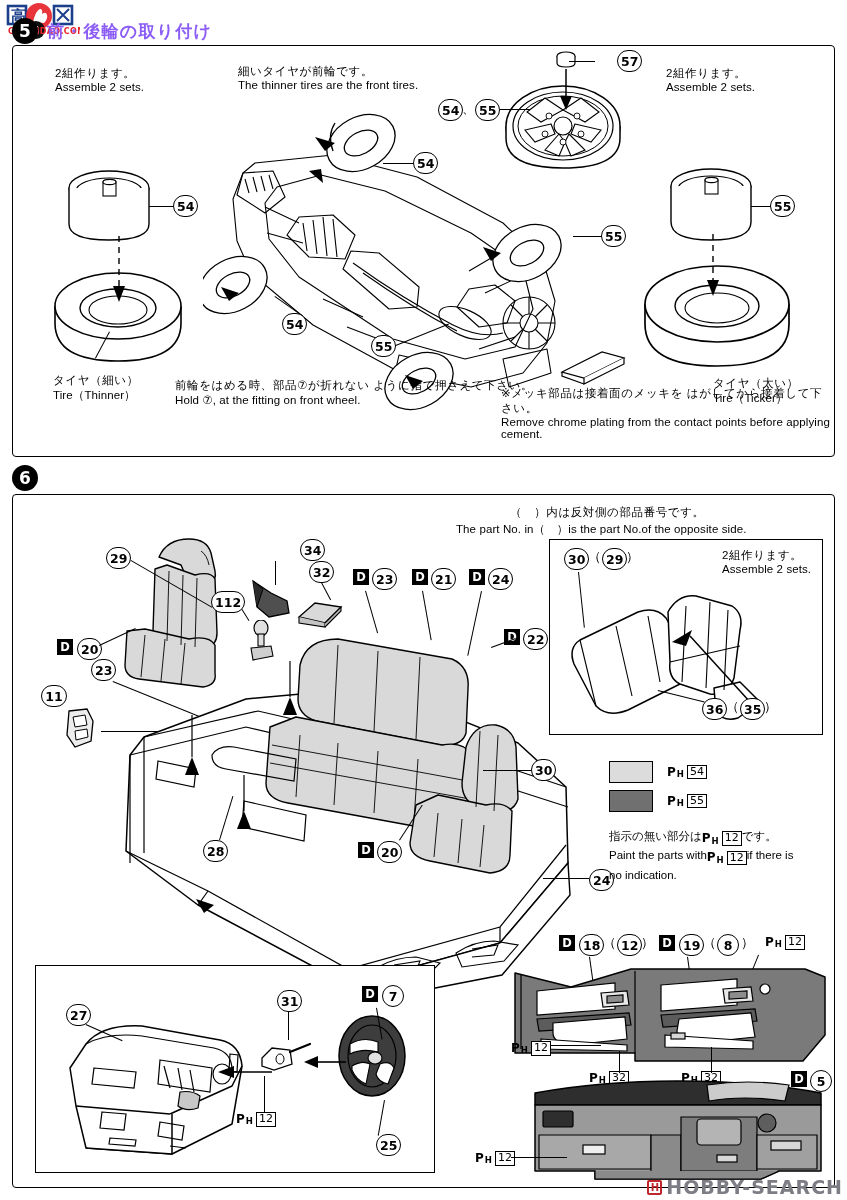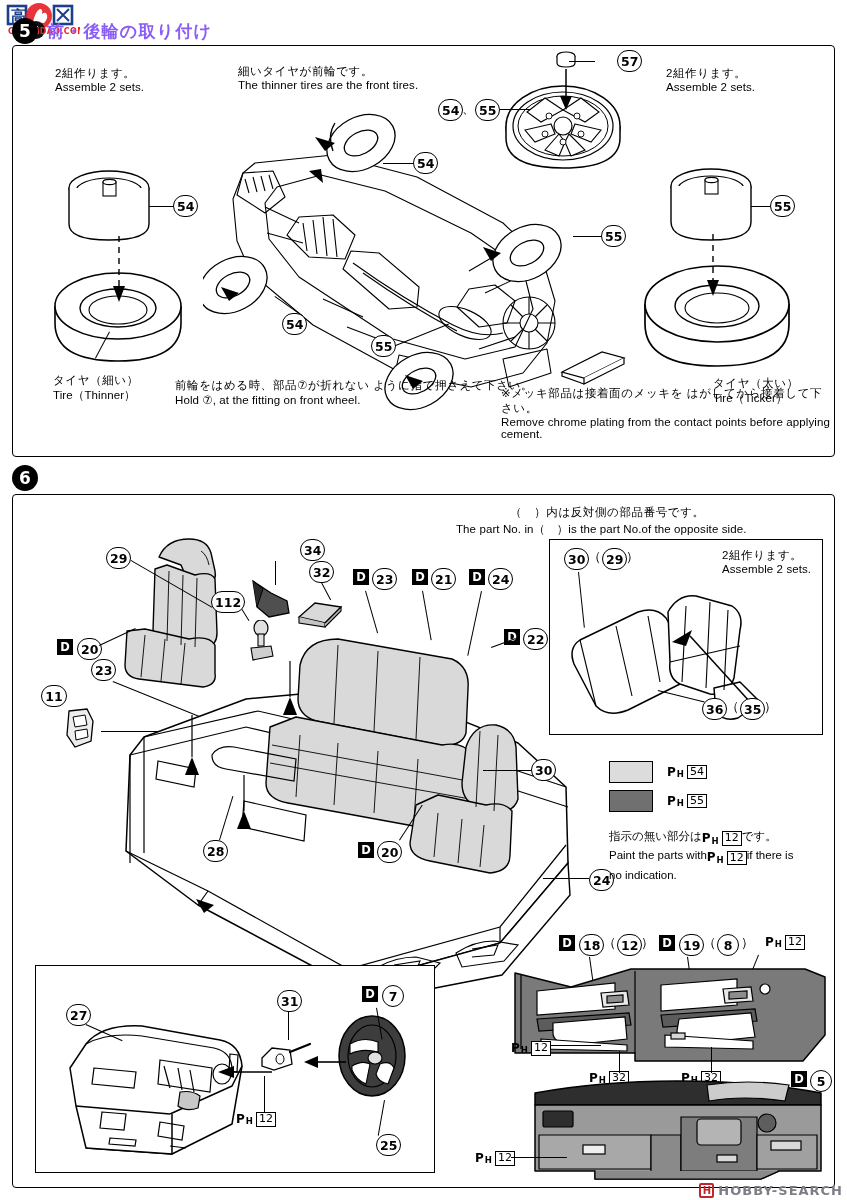--- a/index.html
+++ b/index.html
@@ -138,21 +138,21 @@
     pointer-events: none;
   }
   .wm-bottom .wm-mark {
     width: 15px; height: 15px; border: 2px solid #c0272d; border-radius: 2px;
     color:#c0272d; font-size: 10px; font-weight:bold;
     display:flex;align-items:center;justify-content:center;
     font-family:"DejaVu Sans", sans-serif;
   }
   .wm-bottom .wm-txt {
     color: #7d7d85;
-    font-size: 13px;
+    font-size: 19px;
     font-weight: bold;
     letter-spacing: 1px;
     font-family: "DejaVu Sans", sans-serif;
   }
 </style>
 </head>
 <body>
 
 <div id="page">
 

